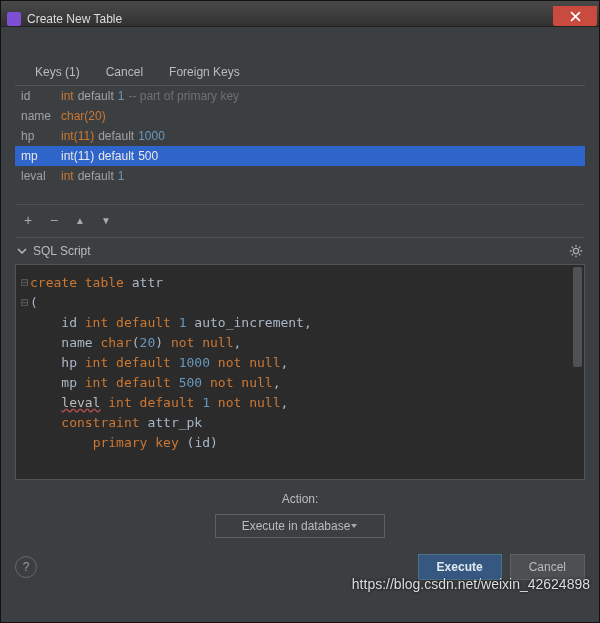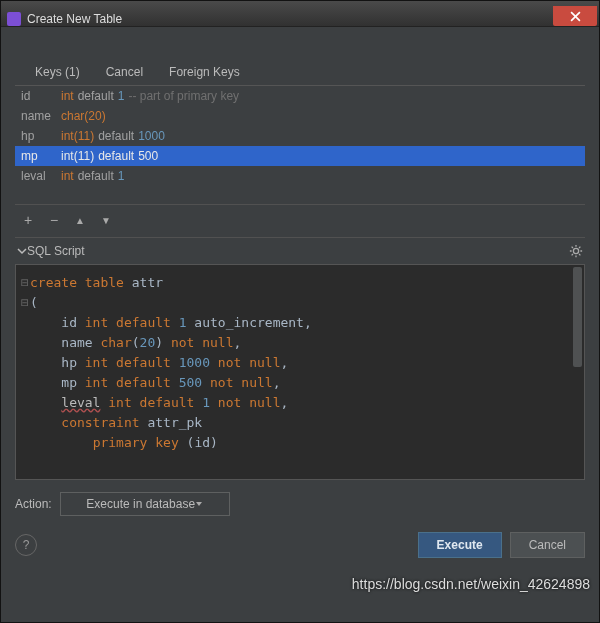--- a/index.html
+++ b/index.html
@@ -60,36 +60,36 @@
 .col-type { color: #cc7832; }
 .col-row.selected .col-type { color: #e8e8e8; }
 .col-def { color: #a1a1a1; margin-left: 4px; }
 .col-row.selected .col-def { color: #e8e8e8; }
 .col-val { color: #6897bb; margin-left: 4px; }
 .col-row.selected .col-val { color: #e8e8e8; }
 .col-hint { color: #707070; margin-left: 4px; }
 .toolbar-row { display: flex; gap: 8px; padding: 6px 4px; border-top: 1px solid #515151; margin-top: 18px; }
 .tb-btn { width: 18px; height: 18px; color: #aaa; display: flex; align-items: center; justify-content: center; font-size: 14px; }
 .section-hdr { display: flex; align-items: center; justify-content: space-between; padding: 6px 2px; border-top: 1px solid #515151; margin-top: 2px; }
-.section-hdr-left { display: flex; align-items: center; }
+.section-hdr-left { display: flex; align-items: center; gap: 6px; }
 .chev { width: 10px; height: 10px; }
 .gear { width: 14px; height: 14px; color: #aaa; }
 .sql-pane {
   background: #2b2b2b; border: 1px solid #555; padding: 8px 8px 0 4px;
   font-family: "Consolas", monospace; font-size: 13px; line-height: 20px;
   height: 216px; overflow: hidden; position: relative;
 }
 .sql-pane .scrollbar { position: absolute; right: 2px; top: 2px; width: 9px; height: 100px; background: #4f5152; border-radius: 2px; }
 .gutter { display: inline-block; width: 10px; color: #606060; text-align: center; }
 .kw { color: #cc7832; }
 .id { color: #a9b7c6; }
 .num { color: #6897bb; }
 .err { text-decoration: underline wavy #b05050; }
 .sql-line { white-space: pre; }
-.action-row { display: flex; align-items: center; gap: 8px; margin-top: 12px; }
+.action-row { display: flex; align-items: center; gap: 8px; margin-top: 12px; flex-direction: column; }
 .dropdown {
   background: #3c3f41; border: 1px solid #5e6060; color: #bbb;
   height: 24px; width: 170px; display: flex; align-items: center; justify-content: center;
   padding: 0 6px;
 }
 .dropdown svg { width: 8px; height: 8px; }
 .button-row { display: flex; align-items: center; justify-content: space-between; margin-top: 16px; }
 .help-btn {
   width: 22px; height: 22px; border: 1px solid #666; border-radius: 50%;
   display: flex; align-items: center; justify-content: center; color: #999;

